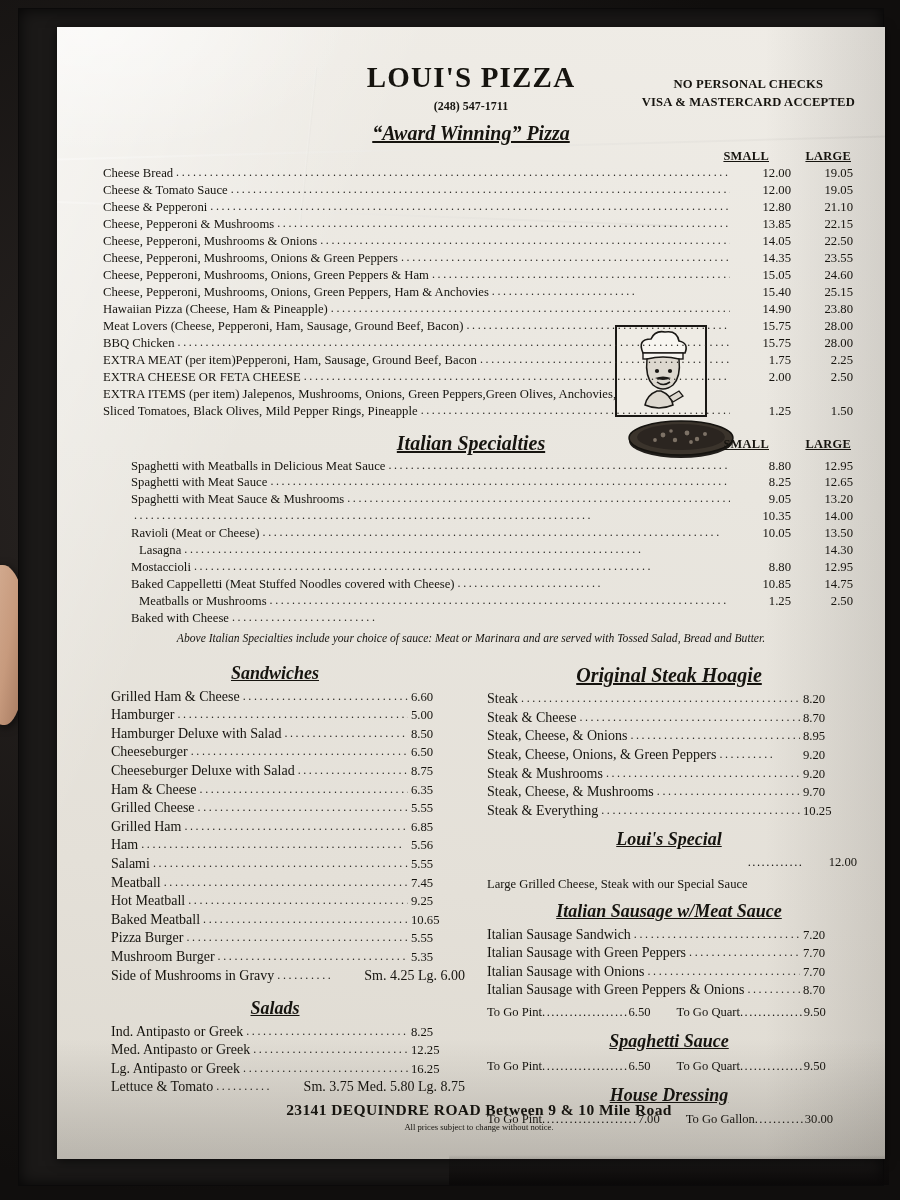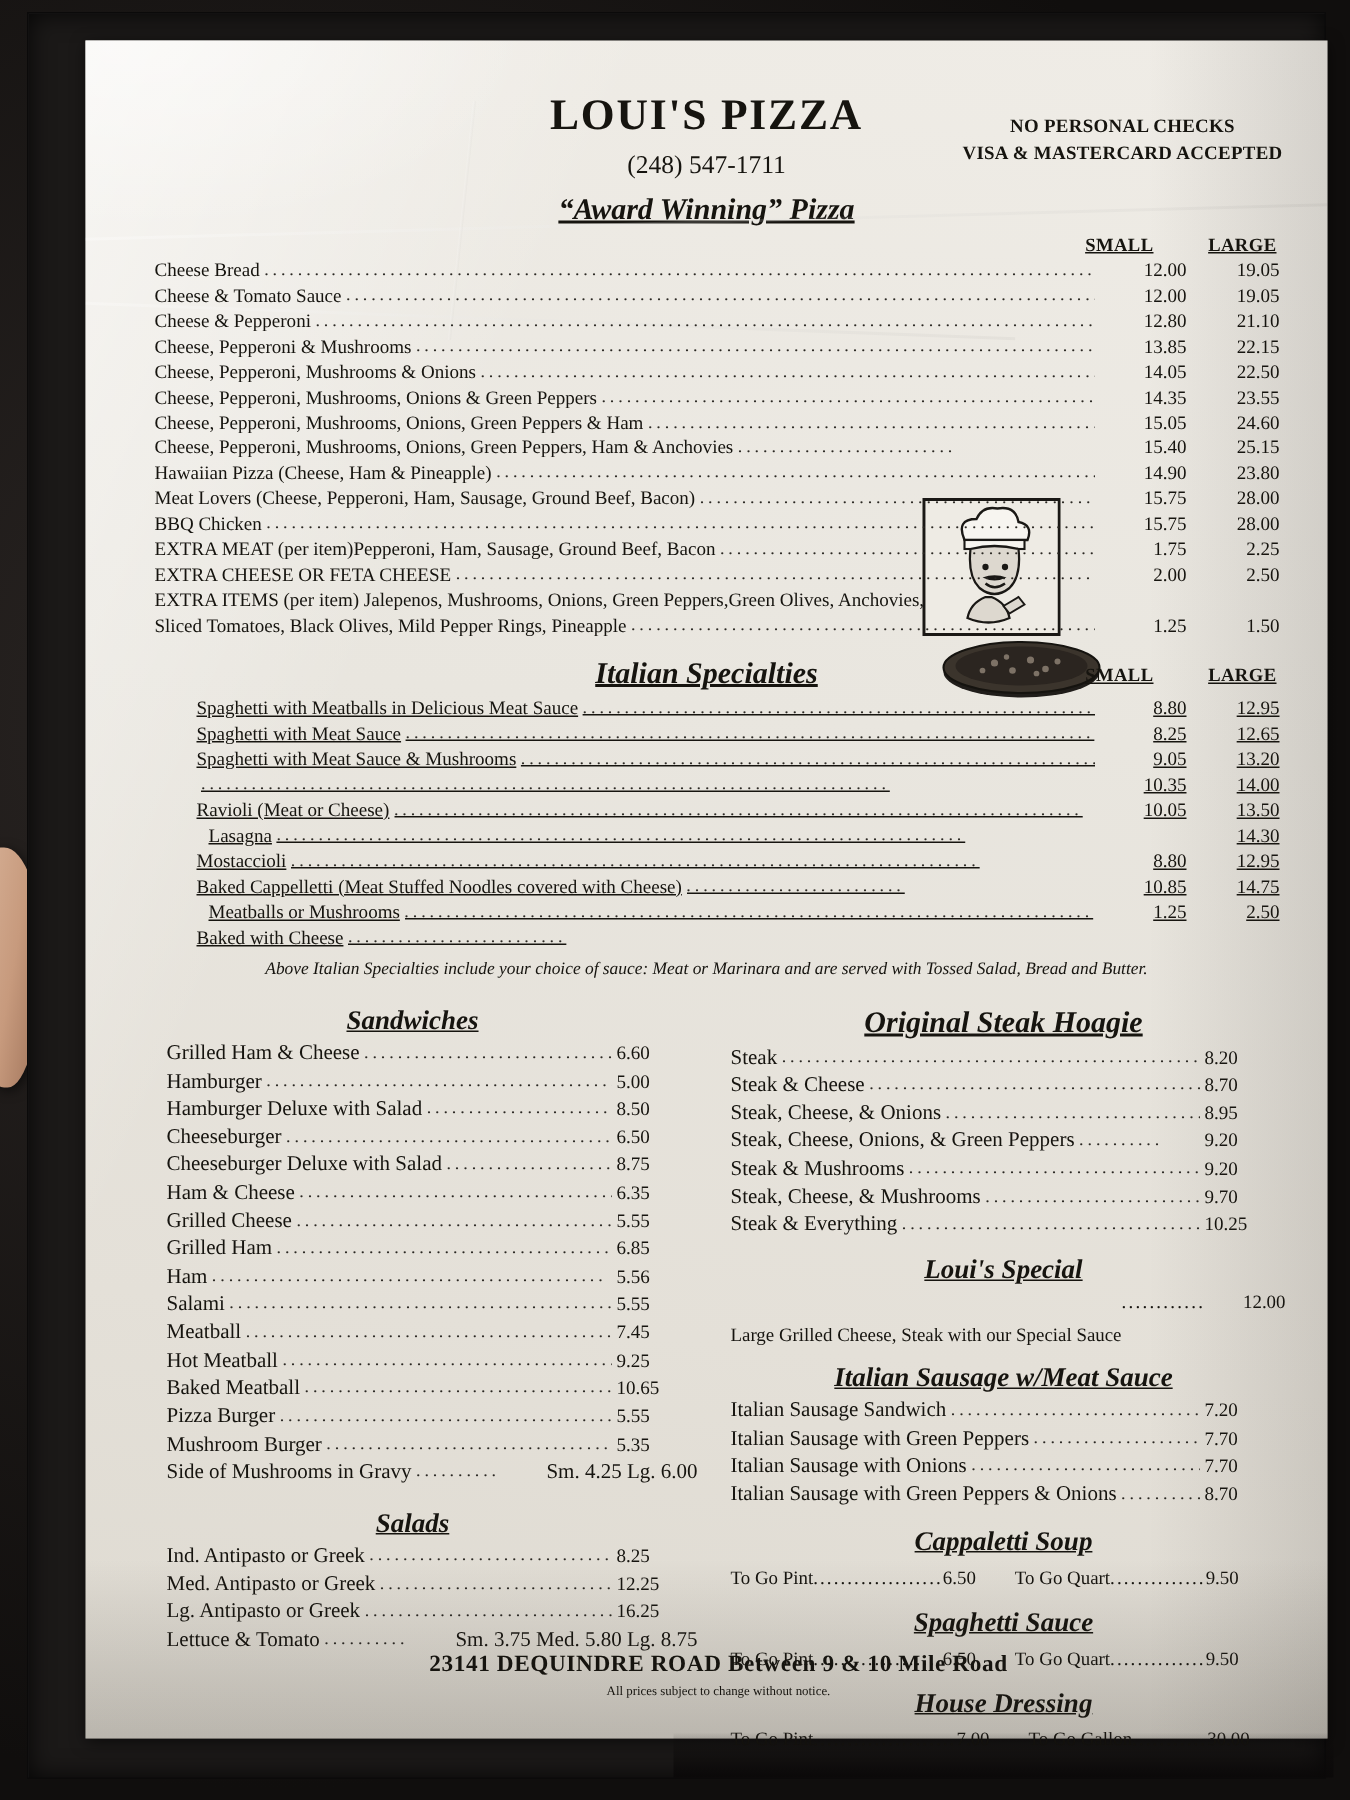--- a/index.html
+++ b/index.html
@@ -69,22 +69,22 @@
   
   .brand {
     text-align: center;
     font-weight: bold;
     letter-spacing: 1.2px;
     font-size: 29px;
     margin: 6px 0 0 0;
   }
   .phone {
     text-align: center;
-    font-weight: normal;
-    font-size: 17px;
+    font-weight: bold;
+    font-size: 12px;
     margin-top: 2px;
   }
   .notices {
     position: absolute;
     right: 30px; top: 48px;
     text-align: center;
     font-weight: bold;
     font-size: 12.6px;
     line-height: 1.45;
     letter-spacing: .2px;
@@ -354,21 +354,21 @@
           </div>
       </div>
     </div>
 
     <div class="sect-title" style="margin-top:10px;">Italian Specialties</div>
     <div class="colheads" style="margin-top:-22px;">
       <span class="ch-small">SMALL</span>
       <span class="ch-large">LARGE</span>
     </div>
 
-    <div class="ital-block" style="margin-top:6px;text-decoration:underline;">
+    <div class="ital-block" style="margin-top:6px;">
       <div class="row">
           <span class="nm">Spaghetti with Meatballs in Delicious Meat Sauce</span>
           <span class="dots">..................................................................................</span>
           <span class="p1">8.80</span>
           <span class="p2">12.95</span>
         </div>
       <div class="row">
           <span class="nm">Spaghetti with Meat Sauce</span>
           <span class="dots">..................................................................................</span>
           <span class="p1">8.25</span>
@@ -598,21 +598,20 @@
               <span class="dots">..............................................</span>
               <span class="p1s">7.70</span>
             </div>
           <div class="row">
               <span class="nm">Italian Sausage with Green Peppers &amp; Onions</span>
               <span class="dots">..........</span>
               <span class="p1s">8.70</span>
             </div>
         </div>
 
-        <div class="sect-title small" style="margin-top:10px;">Cappaletti Soup</div>
         <div class="togo" style="padding-left:6px;">
           <span class="lab">To Go Pint</span>
           <span class="dots">...................</span>
           <span class="val">6.50</span>
           <span class="gap"></span>
           <span class="lab">To Go Quart</span>
           <span class="dots">..............</span>
           <span class="val">9.50</span>
         </div>
 

